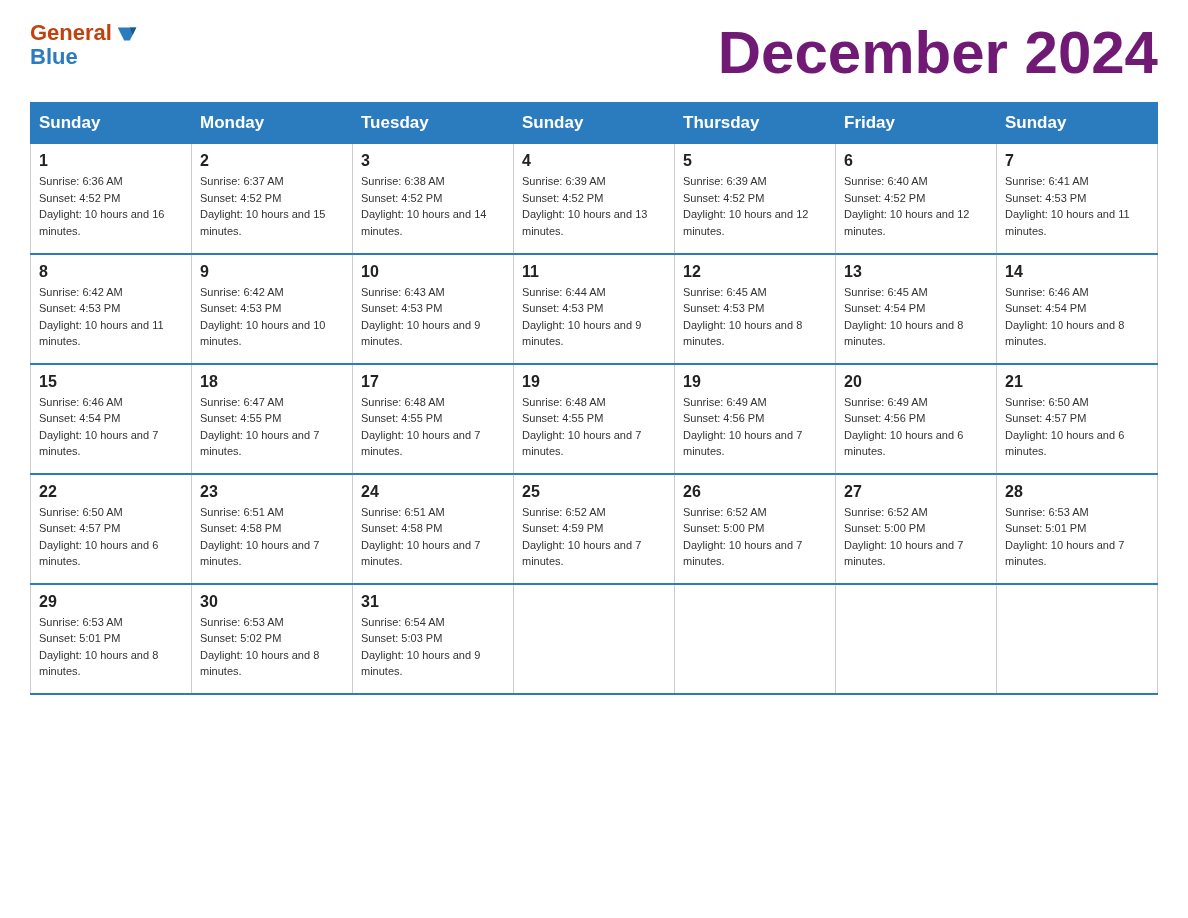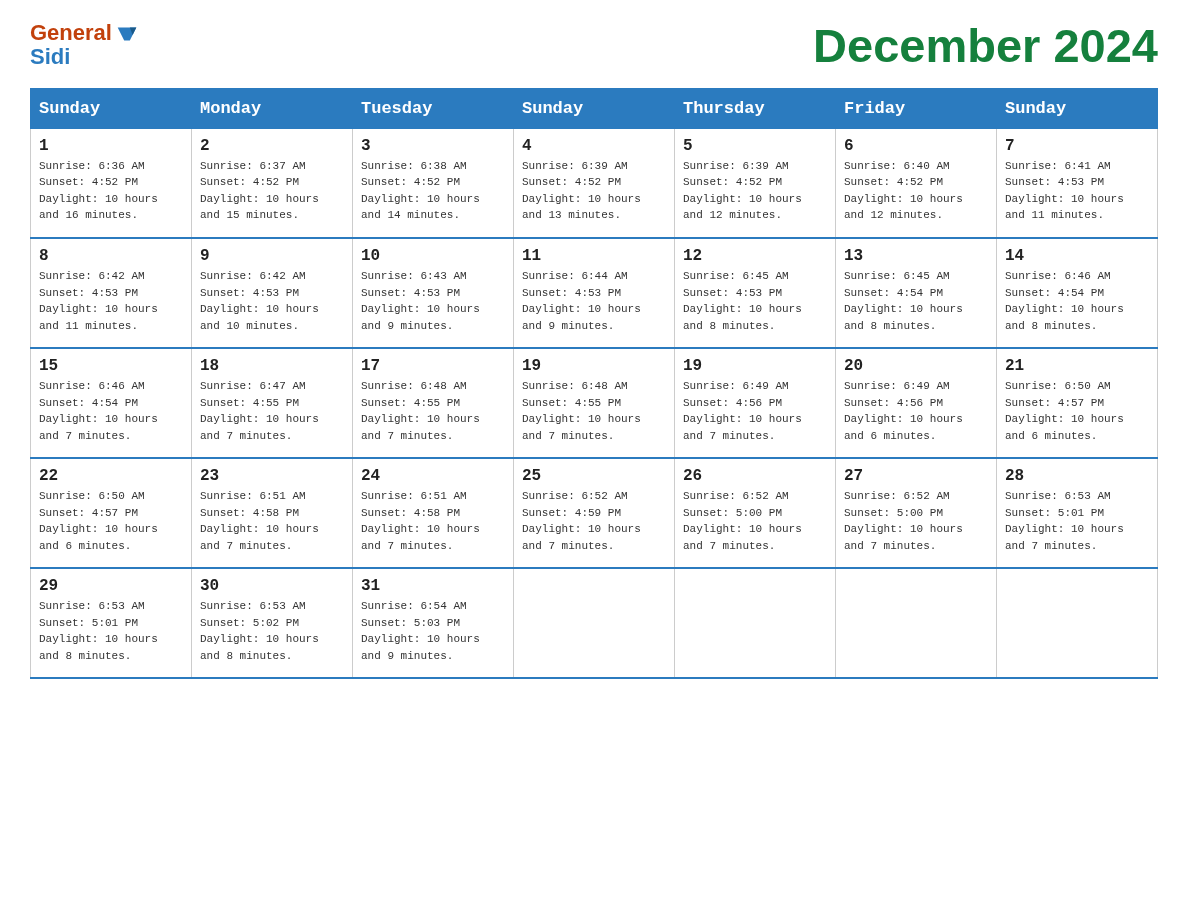--- a/index.html
+++ b/index.html
@@ -32,35 +32,34 @@
     }
     .logo-icon {
       width: 28px;
       height: 28px;
       margin-left: 2px;
     }
     .title-block {
       text-align: right;
     }
     .month-title {
-      font-size: 47px;
+      font-size: 60px;
       font-weight: bold;
-      color: #15803d;
+      color: #701a75;
       line-height: 1.1;
     }
     .location {
       font-size: 20px;
       color: #444;
       margin-top: 4px;
     }
     table {
       width: 100%;
       border-collapse: collapse;
       table-layout: fixed;
-      font-family: Liberation Mono, monospace;
     }
     thead tr {
       background-color: #2b7bbf;
     }
     thead th {
       color: #fff;
       font-size: 17px;
       font-weight: 600;
       padding: 10px 8px;
       text-align: left;
@@ -104,21 +103,21 @@
 
 <div class="header">
   <div class="logo">
     <div>
       <div class="logo-text">
         <span style="color:#c2410c;">General</span><svg class="logo-icon" viewBox="0 0 30 30" style="display:inline-block;vertical-align:middle;margin:0 1px;">
             <polygon points="5,8 25,8 18,22 12,22" fill="#2b7bbf"></polygon>
             <polygon points="18,8 25,8 21,16" fill="#1a5a8a"></polygon>
           </svg>
       </div>
-      <div style="font-size:22px;font-weight:bold;color:#2b7bbf;margin-top:-4px;">Sidi</div>
+      <div style="font-size:22px;font-weight:bold;color:#2b7bbf;margin-top:-4px;">Blue</div>
     </div>
   </div>
   <div class="title-block">
     <div class="month-title">December 2024</div>
   </div>
 </div>
 
 <table>
   <thead>
     <tr>

